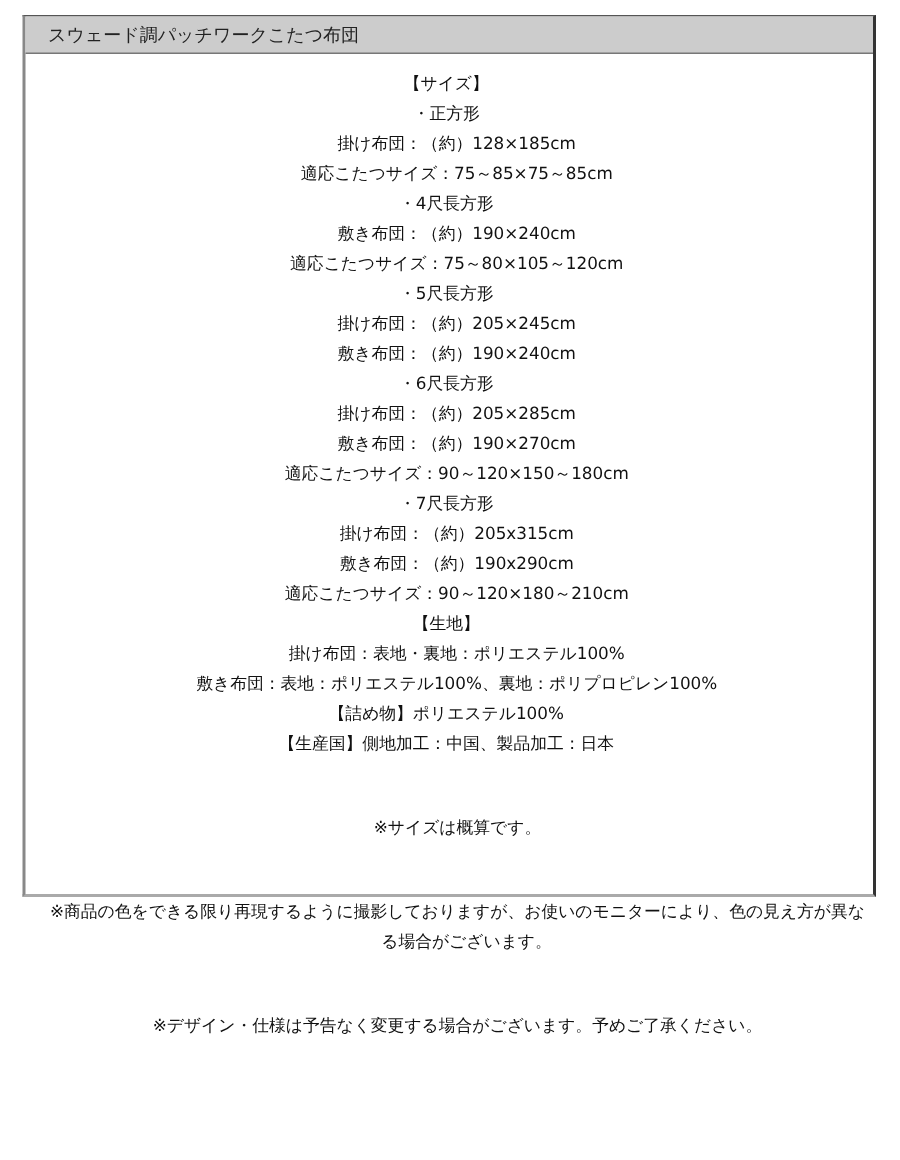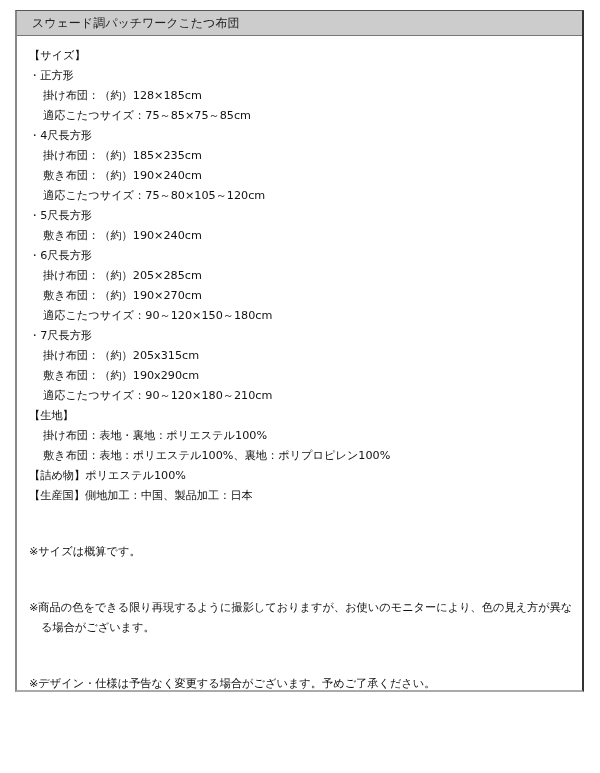--- a/index.html
+++ b/index.html
@@ -1,50 +1,50 @@
 <!DOCTYPE html>
 <html><head>
 <meta charset="utf-8">
 <style>
   html, body { margin: 0; padding: 0; background: #ffffff; }
   body { width: 600px; height: 773px; position: relative; overflow: hidden;
          font-family: "DejaVu Sans", sans-serif; color: #111; }
-  .box { position: absolute; left: 15px; top: 10px; width: 569px; height: 682px;
+  .box { position: absolute; left: 15px; top: 10px; width: 569px; height: 588px;
          border-top: 1px solid #555; border-right: 2px solid #333;
          border-left: 2px solid #888; border-bottom: 2px solid #aaa;
          box-sizing: border-box; background: #fff; }
   .header { height: 24px; background: #cccccc; border-bottom: 1px solid #777;
             display: flex; align-items: center; padding-left: 15px;
             font-size: 12px; color: #222; }
-  .content { padding: 10px 16px 0 12px; font-size: 11.2px; line-height: 20px; }
+  .content { padding: 10px 16px 0 12px; font-size: 11.2px; line-height: 20px; text-align: center; }
   .line { white-space: nowrap; }
   .i1 { padding-left: 0; }
   .i2 { padding-left: 14px; }
   .note { white-space: normal; padding-left: 12px; text-indent: -12px; width: 540px; margin-top: 36px; }
 </style>
 </head>
 <body>
 
 <div class="box">
   <div class="header">
     <span>スウェード調パッチワークこたつ布団</span>
   </div>
   <div class="content">
     <div class="line">【サイズ】</div>
 
     <div class="line i1">・正方形</div>
     <div class="line i2">掛け布団：（約）128×185cm</div>
     <div class="line i2">適応こたつサイズ：75～85×75～85cm</div>
 
     <div class="line i1">・4尺長方形</div>
-    <div class="line i2">掛け布団：（約）185×235cm</div>
     <div class="line i2">敷き布団：（約）190×240cm</div>
     <div class="line i2">適応こたつサイズ：75～80×105～120cm</div>
 
     <div class="line i1">・5尺長方形</div>
+    <div class="line i2">掛け布団：（約）205×245cm</div>
     <div class="line i2">敷き布団：（約）190×240cm</div>
 
     <div class="line i1">・6尺長方形</div>
     <div class="line i2">掛け布団：（約）205×285cm</div>
     <div class="line i2">敷き布団：（約）190×270cm</div>
     <div class="line i2">適応こたつサイズ：90～120×150～180cm</div>
 
     <div class="line i1">・7尺長方形</div>
     <div class="line i2">掛け布団：（約）205x315cm</div>
     <div class="line i2">敷き布団：（約）190x290cm</div>

